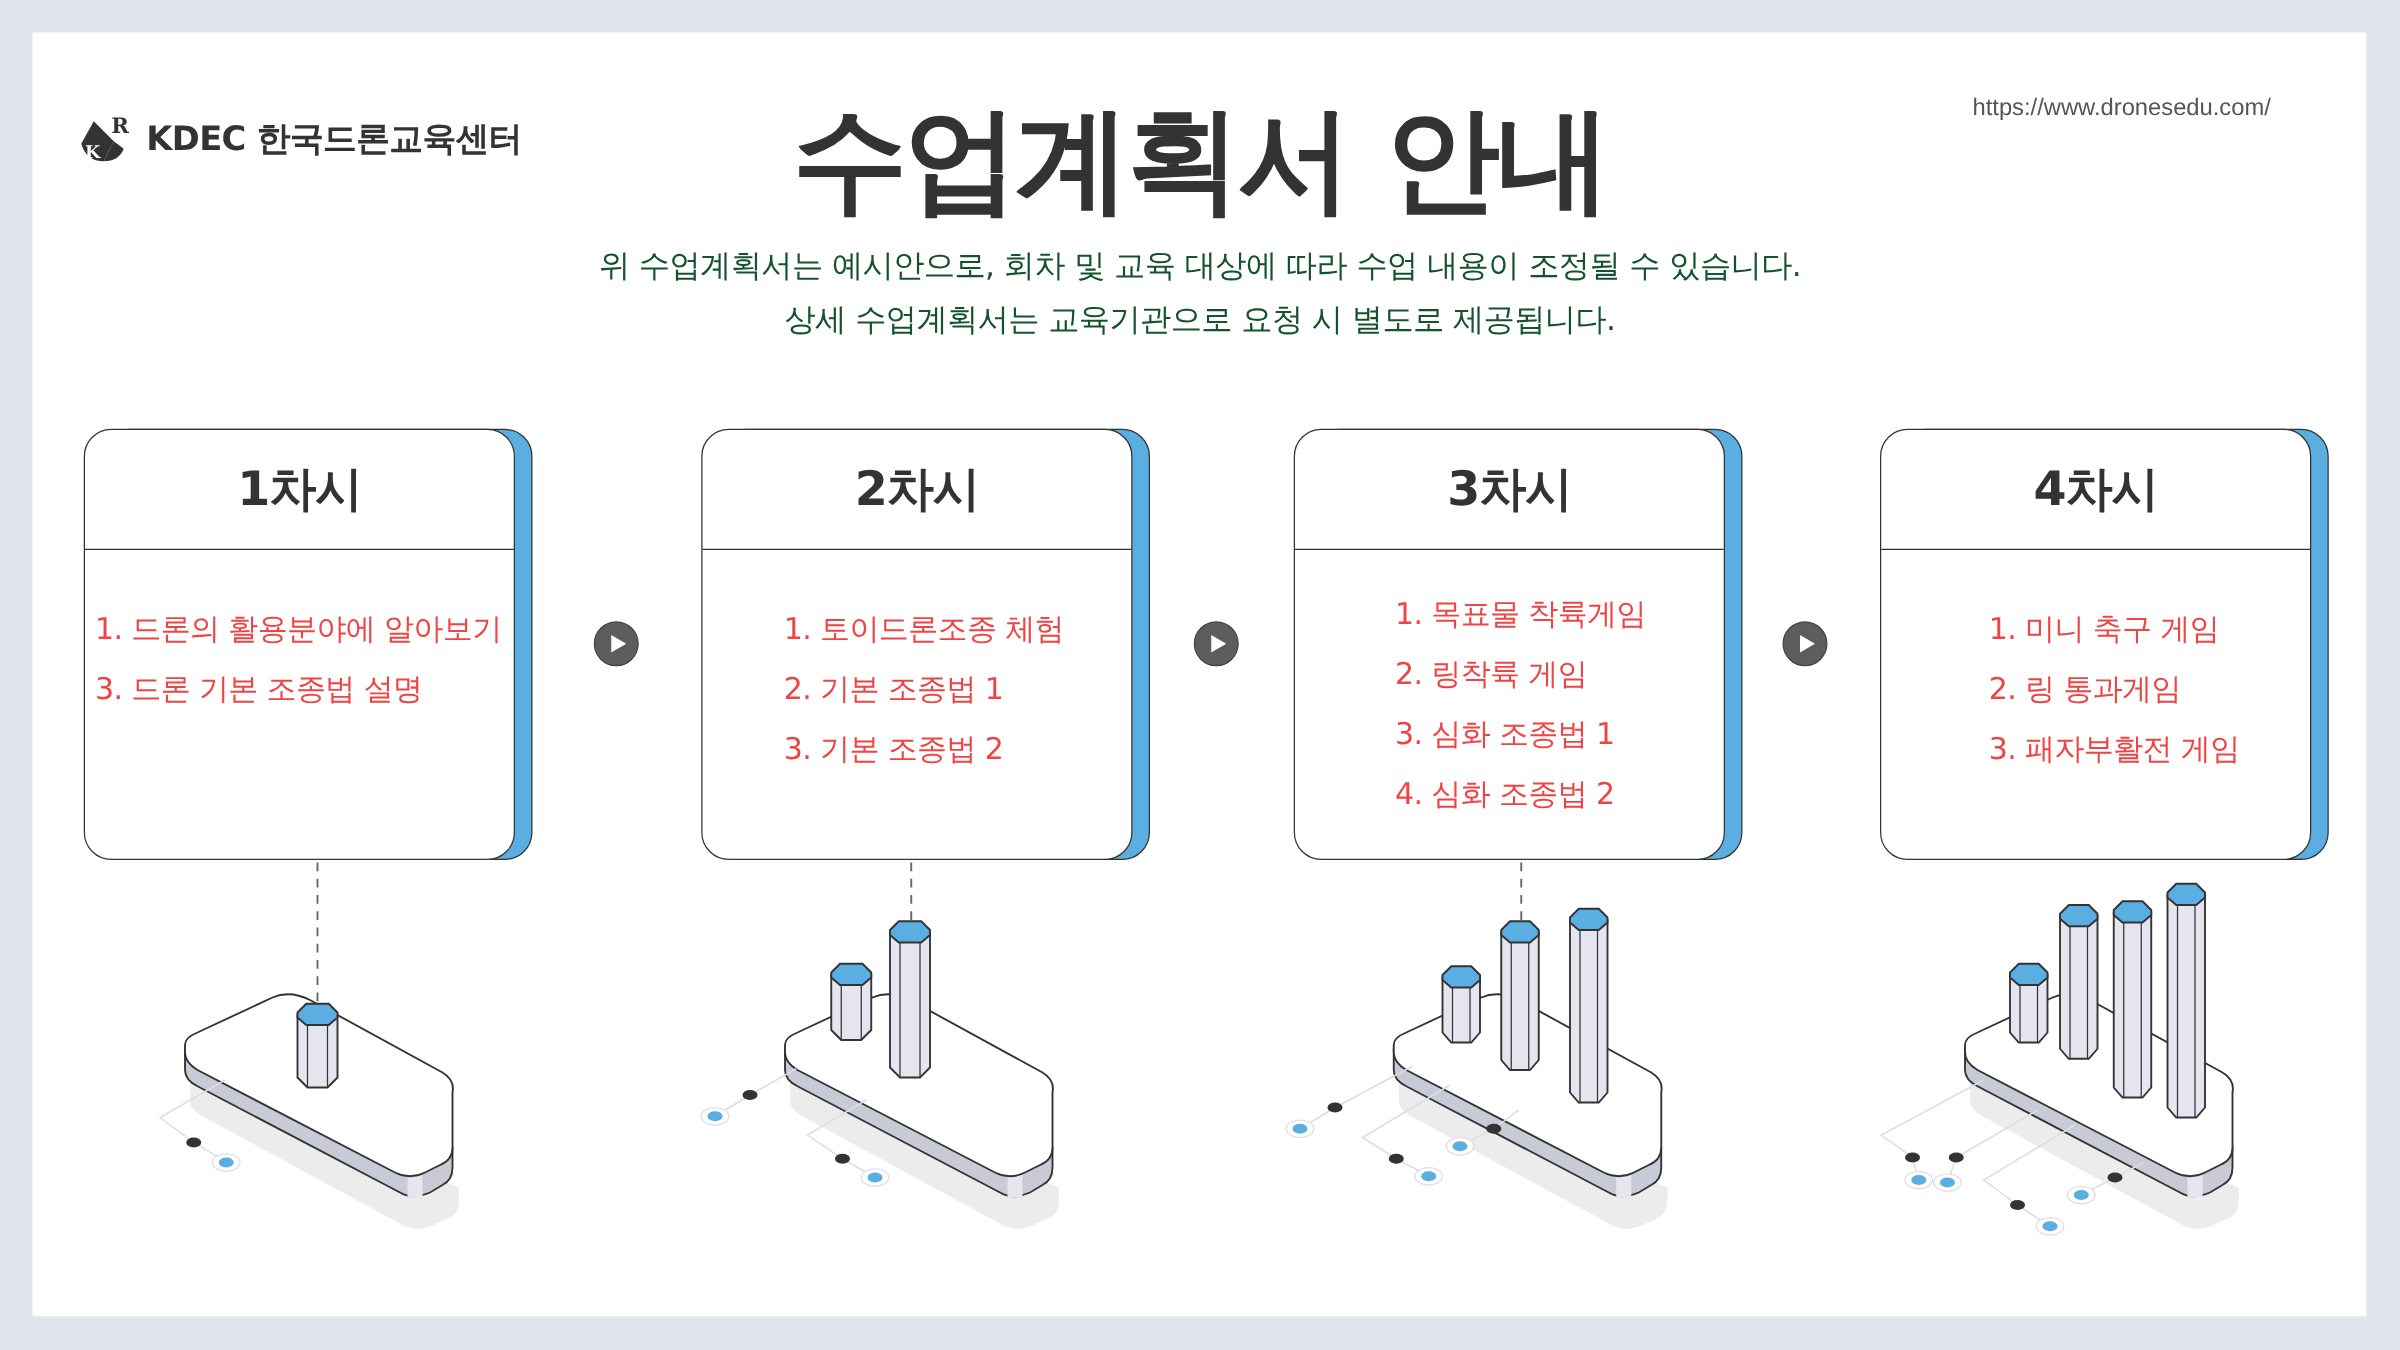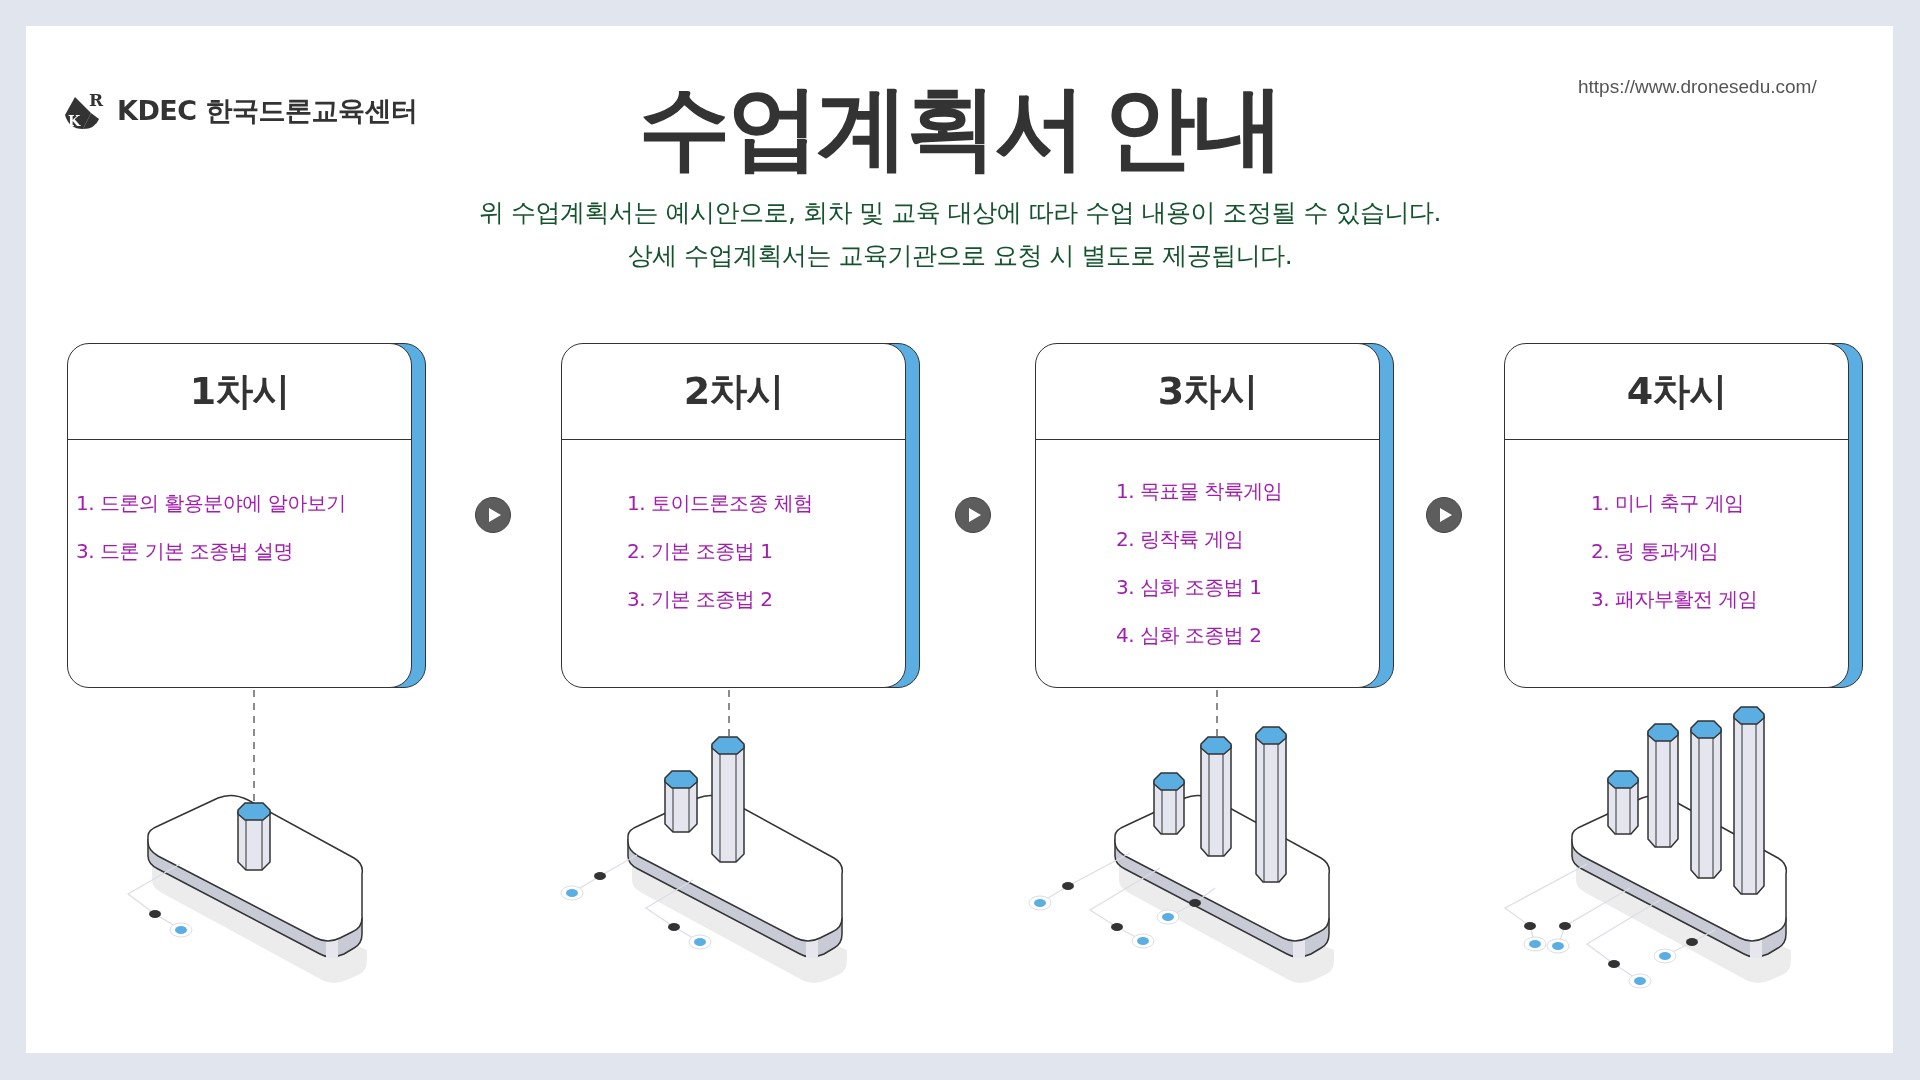--- a/index.html
+++ b/index.html
@@ -5,28 +5,28 @@
   html, body { margin:0; padding:0; }
   body {
     width:1920px; height:1080px; background:#e1e5ee; position:relative; overflow:hidden;
     font-family:"DejaVu Sans", "Liberation Sans", sans-serif; color:#333;
   }
   .panel { position:absolute; left:26px; top:26px; width:1867px; height:1027px; background:#fff; }
   .logo { position:absolute; left:61px; top:89px; display:flex; align-items:center; gap:10px; }
   .logo svg { width:46px; height:44px; }
   .logo-text { font-size:27px; font-weight:bold; color:#333; letter-spacing:-0.5px; }
   .url { position:absolute; left:1578px; top:76px; font-family:"Liberation Sans", sans-serif; font-size:19px; color:#555; }
-  .title { position:absolute; left:0; width:1920px; top:66px; text-align:center; font-size:92px; font-weight:bold; color:#333; letter-spacing:-3px;font-family:Liberation Serif, serif; }
+  .title { position:absolute; left:0; width:1920px; top:66px; text-align:center; font-size:92px; font-weight:bold; color:#333; letter-spacing:-3px; }
   .subtitle { position:absolute; left:0; width:1920px; top:191px; text-align:center; font-size:25px; line-height:43px; color:#14532d; letter-spacing:-0.5px; }
   .card { position:absolute; top:343px; width:359px; height:345px; }
   .card .accent { position:absolute; left:14px; top:0; width:345px; height:345px; background:#5aaee2; border:1.5px solid #333; border-radius:22px; box-sizing:border-box; }
   .card .body { position:absolute; left:0; top:0; width:345px; height:345px; background:#fff; border:1.5px solid #333; border-radius:22px; box-sizing:border-box; }
   .card .head { height:95px; border-bottom:1.5px solid #333; display:flex; align-items:center; justify-content:center; font-size:38px; font-weight:bold; color:#333; letter-spacing:-1px; }
   .card ol { list-style:none; margin:0; padding:0; position:absolute; }
-  .card li { font-size:20px; line-height:48px; color:#a21caf; letter-spacing:-0.5px; white-space:nowrap; }
+  .card li { font-size:24px; line-height:48px; color:#ef4444; letter-spacing:-0.5px; white-space:nowrap; }
   .play { position:absolute; width:36px; height:36px; border-radius:50%; background:#5d5d5d; border:1px solid #444; box-sizing:border-box; }
   .play::after { content:""; position:absolute; left:13px; top:10px; border-left:12px solid #fff; border-top:7px solid transparent; border-bottom:7px solid transparent; }
   .illus { position:absolute; top:0; left:0; width:1920px; height:1080px; pointer-events:none; }
 </style>
 </head>
 <body>
 
 <div class="panel"></div>
 
 <div class="logo">

